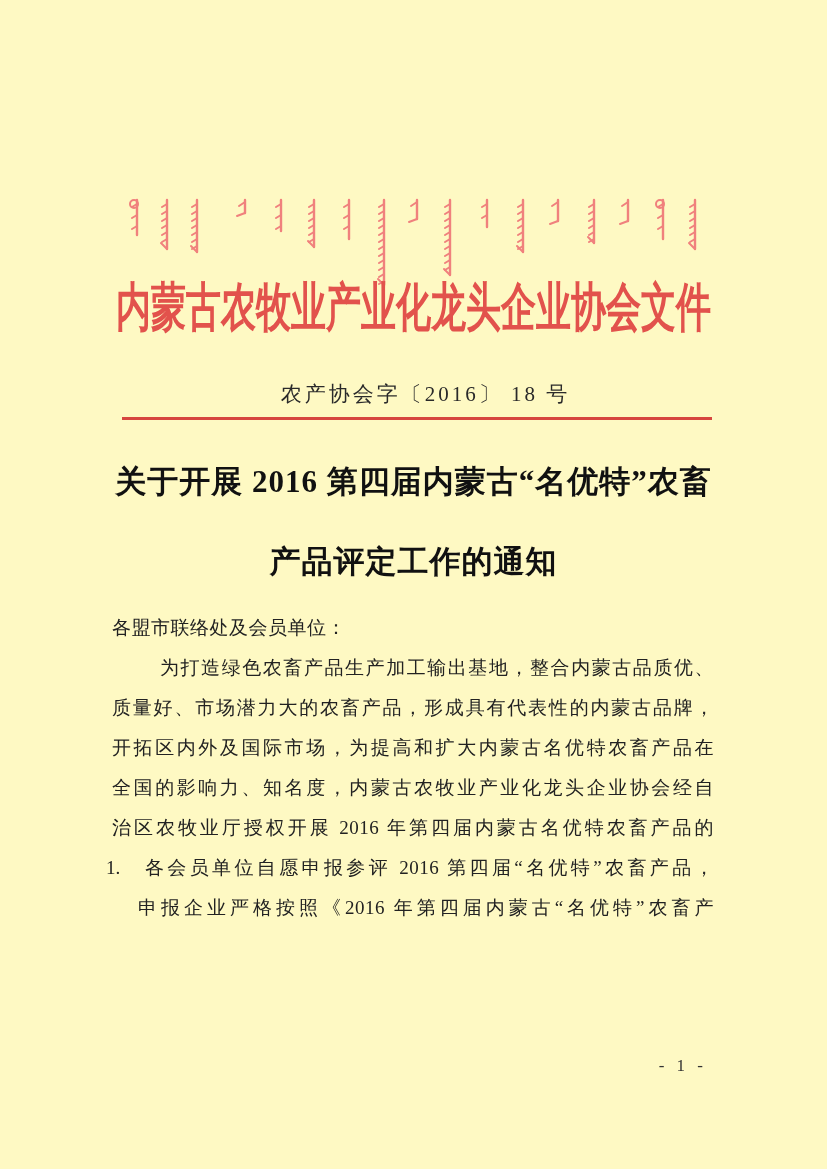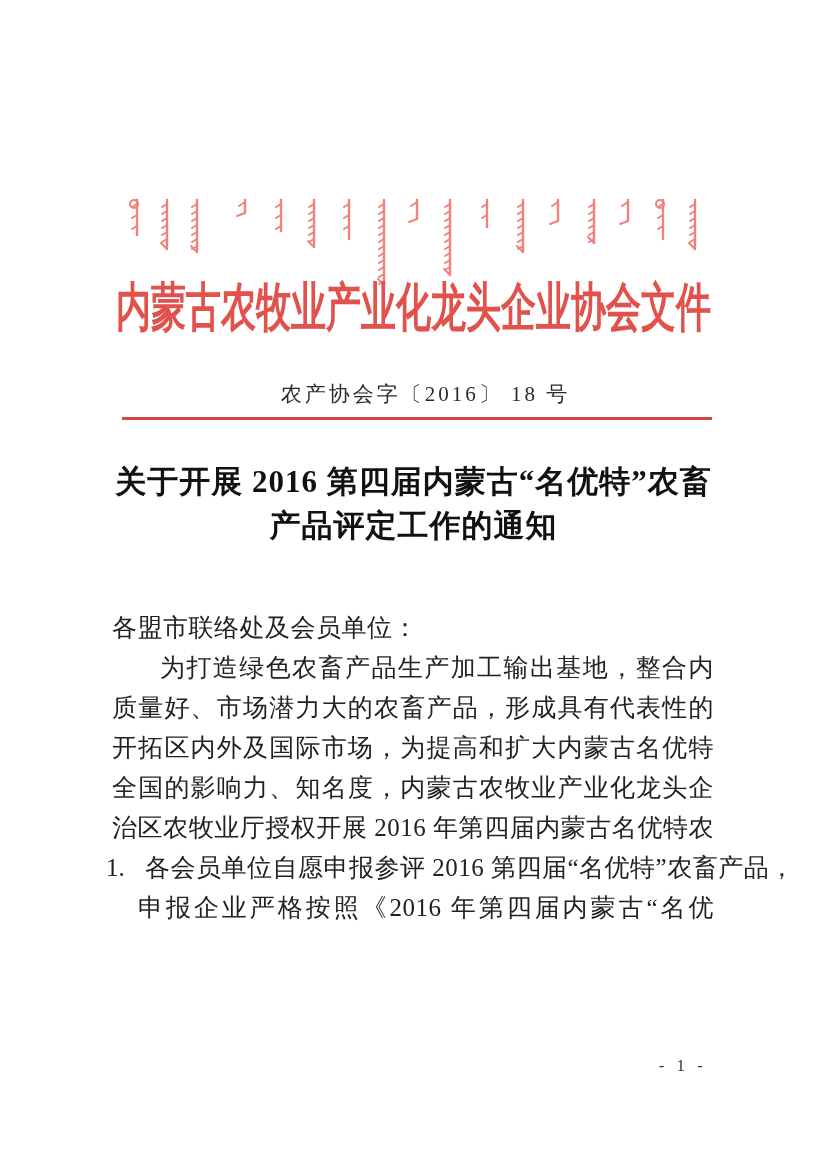--- a/index.html
+++ b/index.html
@@ -1,20 +1,20 @@
 <!DOCTYPE html>
 <html><head>
 <meta charset="utf-8">
 <style>
   html,body { margin:0; padding:0; background:#888; }
   .page {
     position: relative;
     width: 827px; height: 1169px;
     margin: 0 auto;
-    background: #ffffff;
+    background: #fef9c3;
     overflow: hidden;
     font-family: "Liberation Serif", "DejaVu Serif", serif;
   }
 
   
   .mongolian {
     position: absolute; left: 128px; top: 197px;
     width: 580px; height: 100px;
   }
   .mongolian svg { overflow: visible; display:block; }
@@ -56,27 +56,27 @@
     color: #111;
     font-weight: bold;
   }
   .notice-title .t1, .notice-title .t2 {
     font-size: 31px;
     letter-spacing: 1px;
     line-height: 44px;
     white-space: nowrap;
     font-family: Liberation Serif, serif;
   }
-  .notice-title .t2 { }
+  .notice-title .t2 { margin-top: 36px; }
 
   
   .doc-body {
     position: absolute; left: 112px; top: 608px;
     width: 602px;
-    font-size: 25px;
+    font-size: 19px;
     color: #222222;
     letter-spacing: 0.5px;
   }
   .line { line-height: 40px; height: 40px; white-space: nowrap; }
   .line.full {
     text-align: justify;
     text-align-last: justify;
     white-space: normal;
     overflow: hidden;
   }

